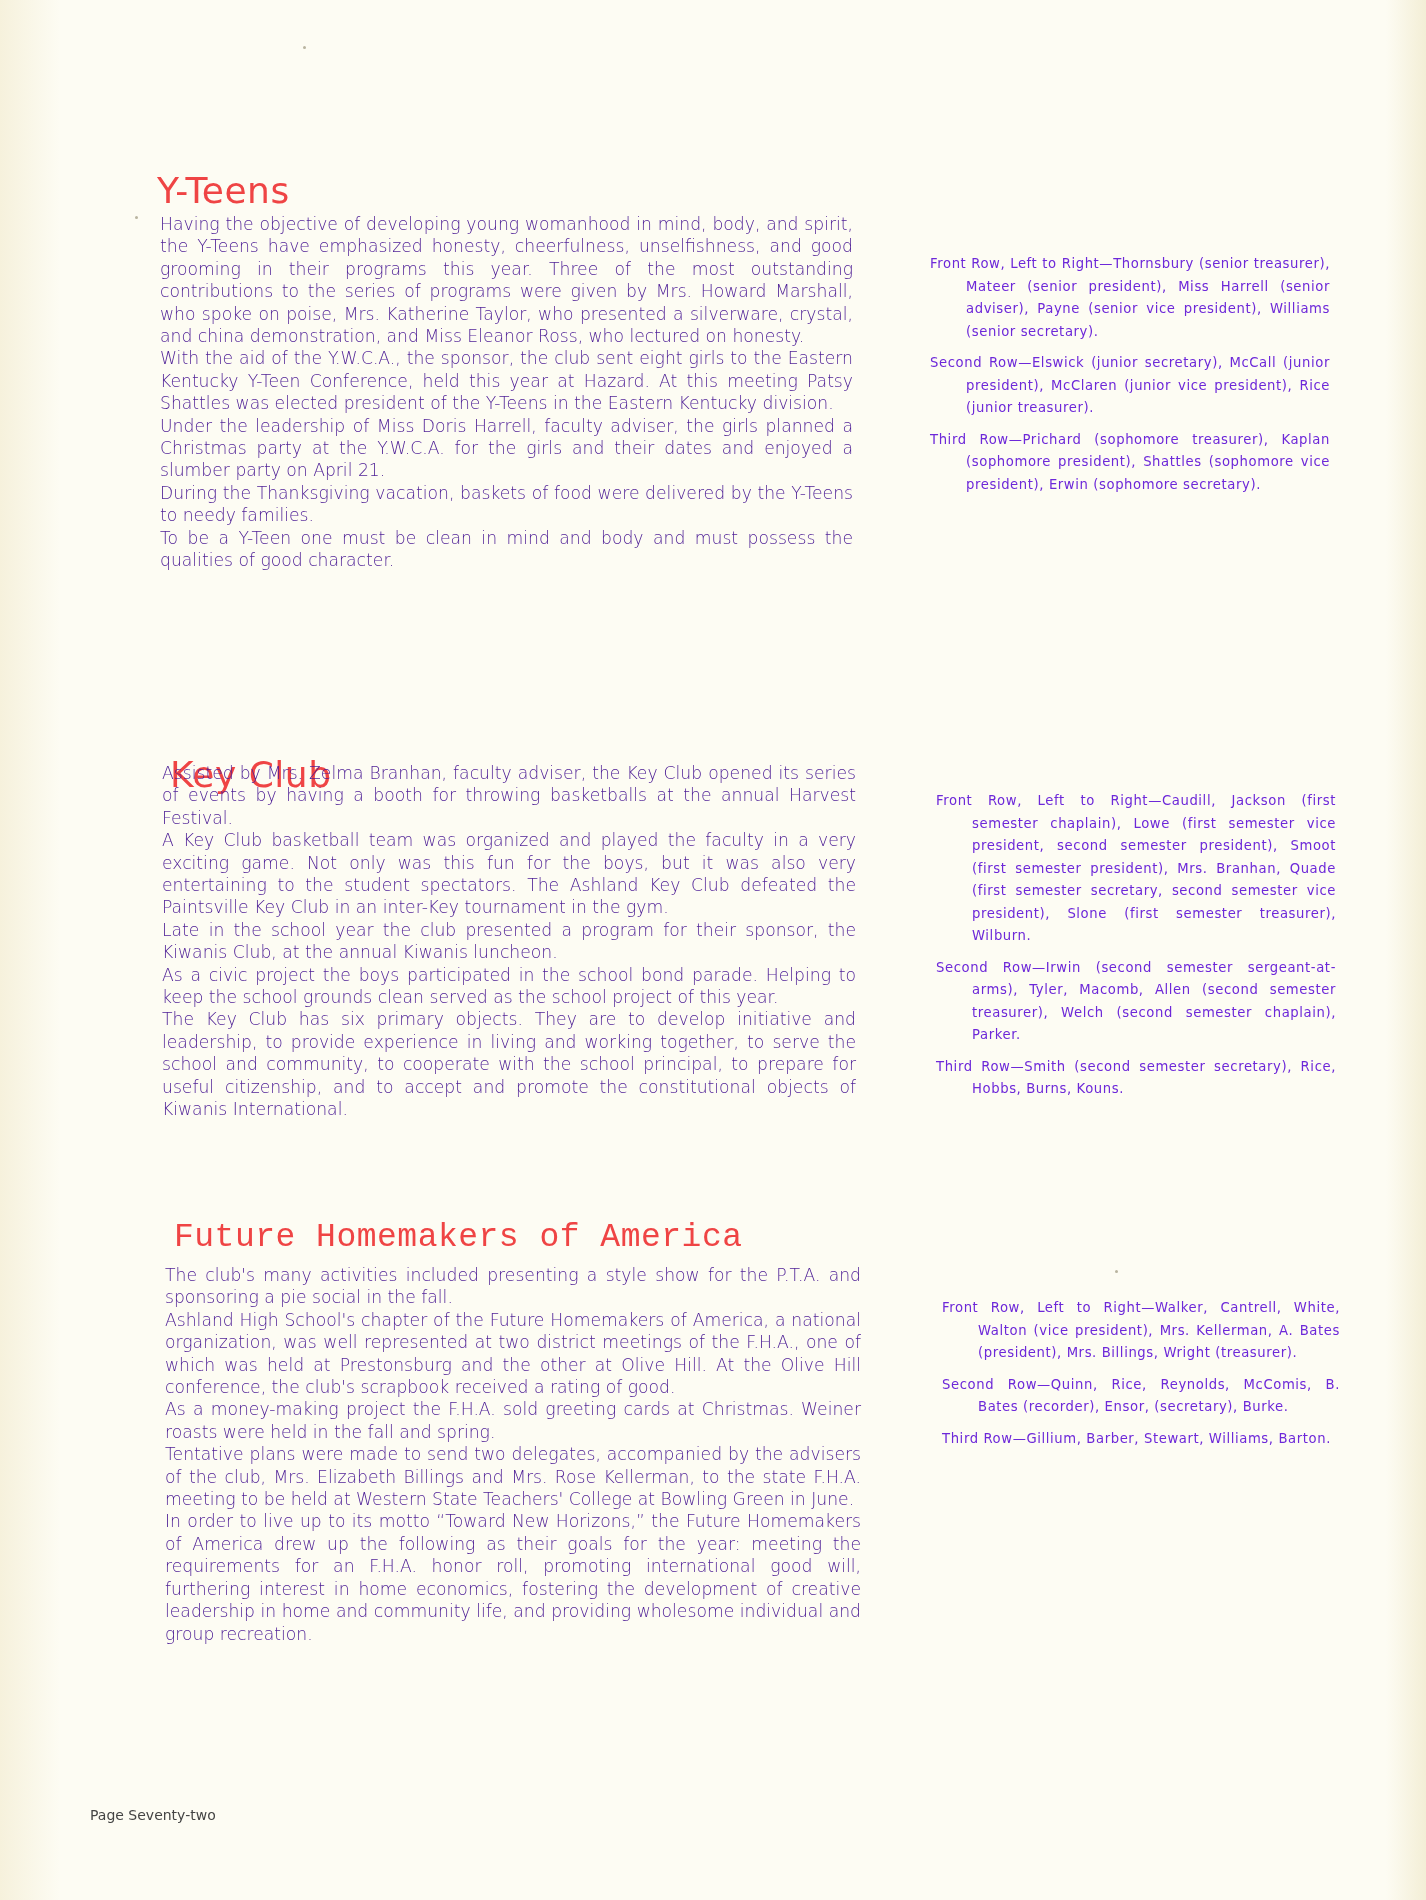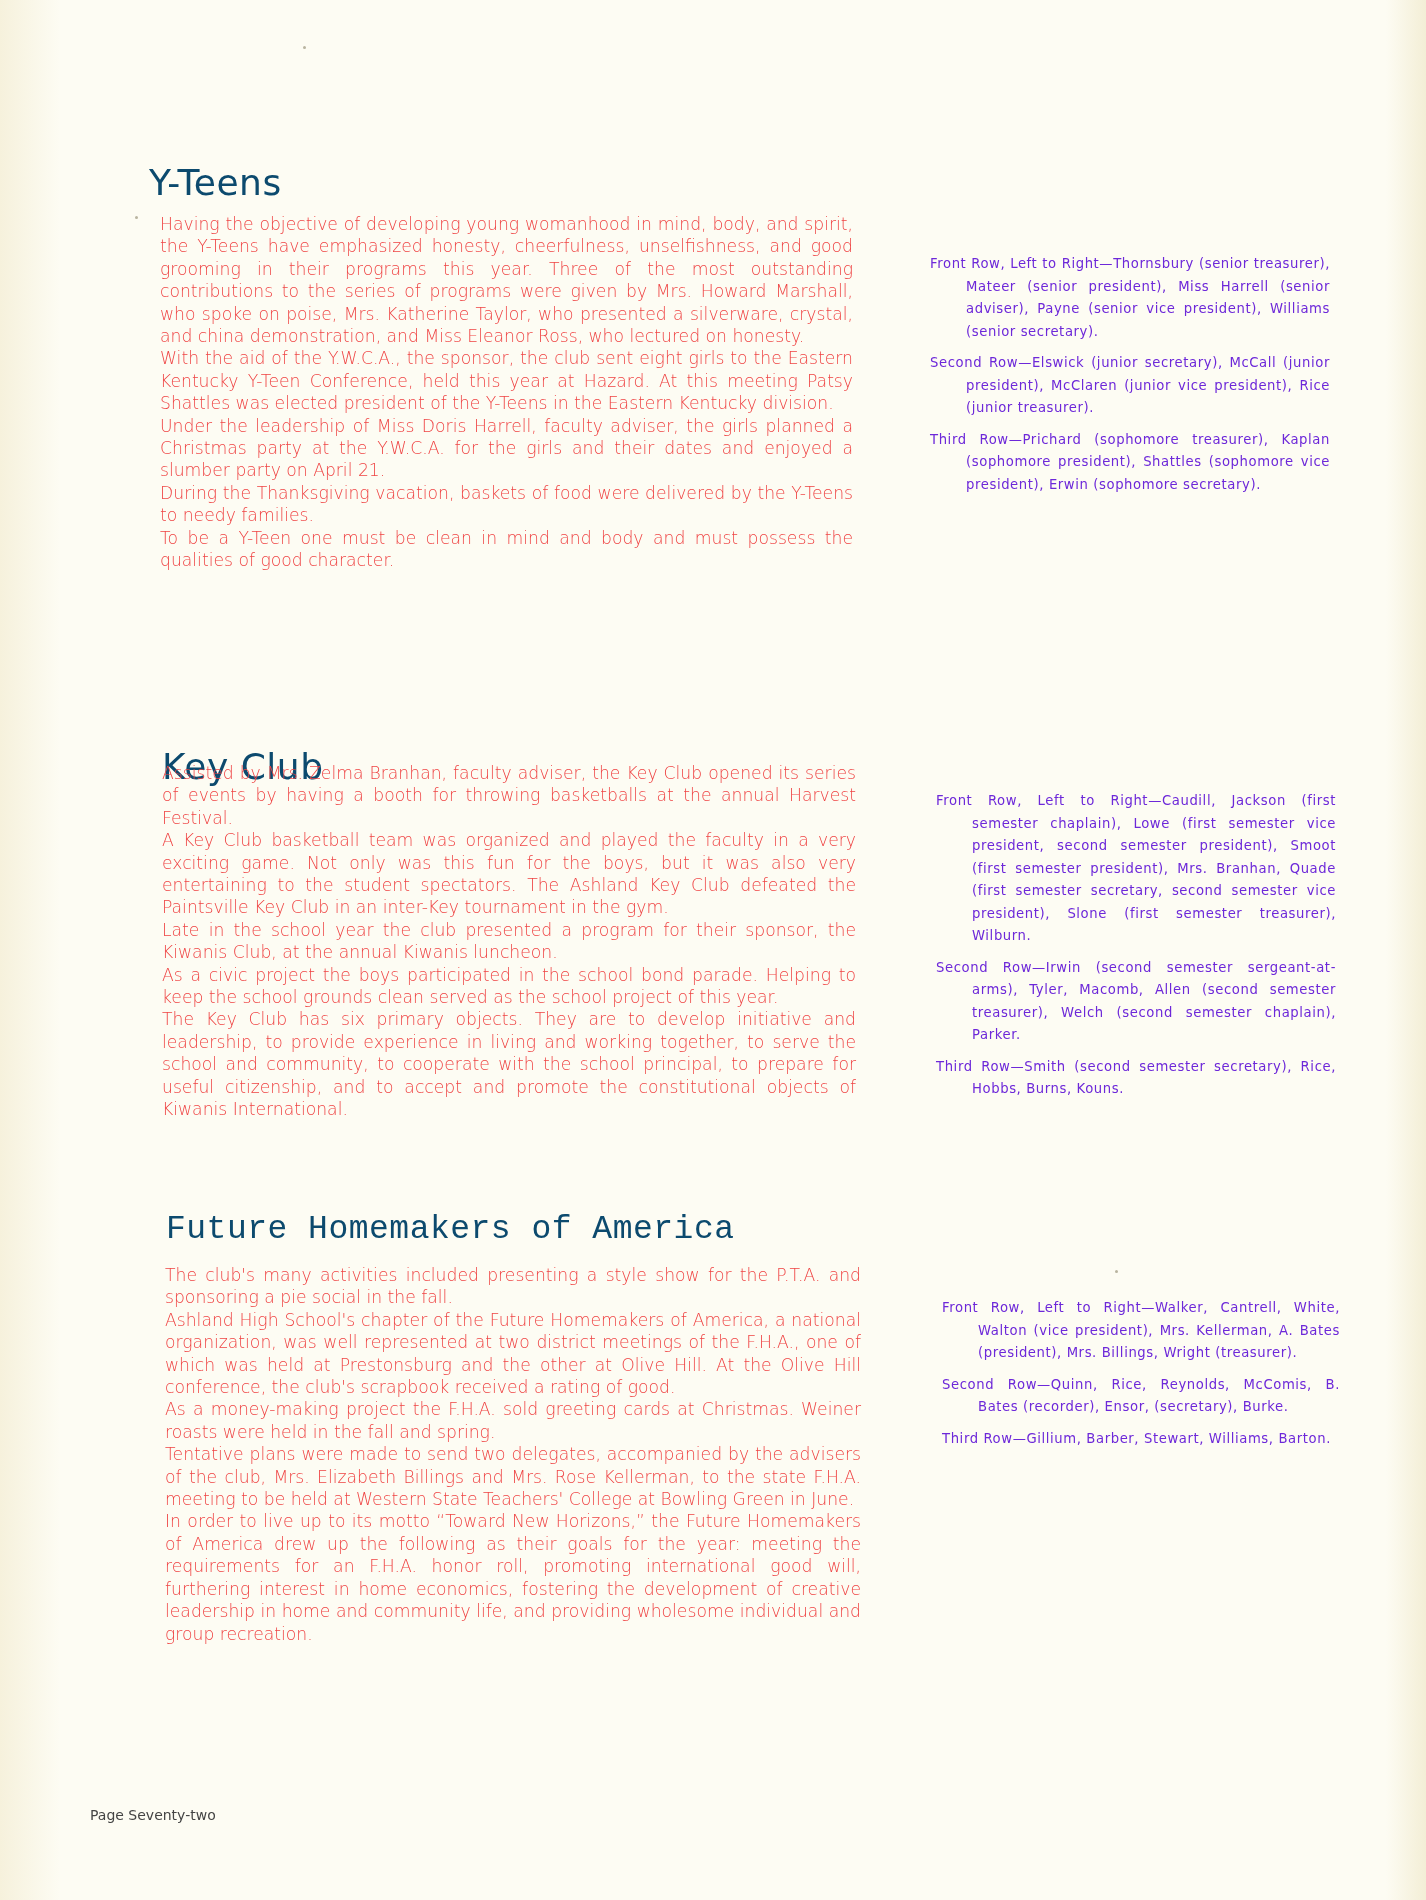--- a/index.html
+++ b/index.html
@@ -11,30 +11,30 @@
   }
   .page-edge-left {
     position: absolute; left: 0; top: 0; width: 60px; height: 1900px;
     background: linear-gradient(to right, #f6f1dc, rgba(253,252,243,0));
   }
   .page-edge-right {
     position: absolute; right: 0; top: 0; width: 40px; height: 1900px;
     background: linear-gradient(to left, #f3eed6, rgba(253,252,243,0));
   }
   .section-title {
-    position: absolute; margin: 4px;
+    position: absolute; margin: 12px;
     font-family: "DejaVu Sans", sans-serif;
-    font-weight: normal; color: #0c4a6e;
+    font-weight: normal; color: #ef4444;
     letter-spacing: 0.5px;
   }
   .body-text {
     position: absolute; margin: 0;
     font-family: "DejaVu Sans", sans-serif;
     font-size: 17.2px; line-height: 22.4px;
-    color: #ef4444;
+    color: #4c1d95;
     text-align: justify;
     font-weight: 300;
   }
   .body-text p { margin: 0; text-align: justify; text-align-last: left; }
   .caption {
     position: absolute; margin: 0;
     font-family: "DejaVu Sans", sans-serif;
     font-size: 13.2px; line-height: 22.5px; color: #6d28d9;
     letter-spacing: 0.6px;
   }

